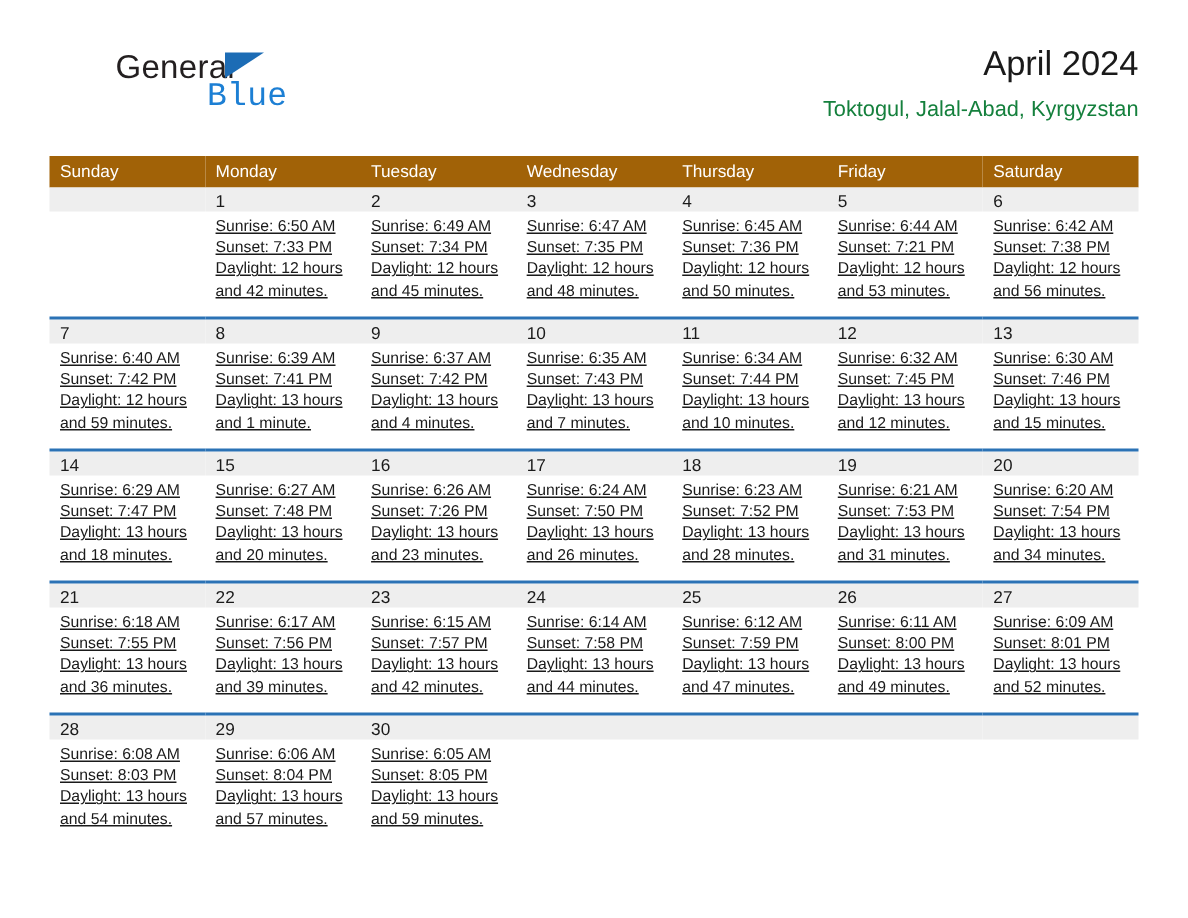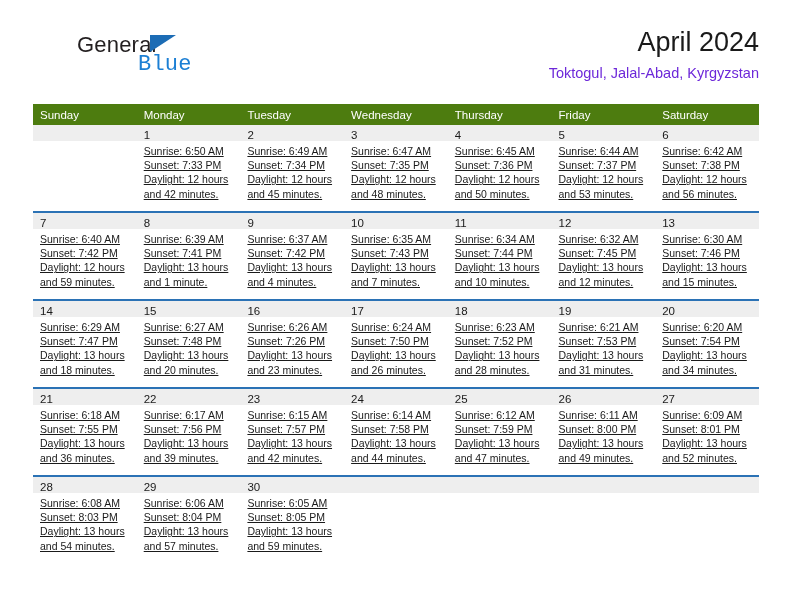--- a/index.html
+++ b/index.html
@@ -67,46 +67,46 @@
     font-family: Liberation Mono, monospace;
   }
 
   .title-block {
     position: absolute;
     right: 0px;
     top: 0px;
     text-align: right;
   }
   .cal-title {
-    font-size: 27px;
+    font-size: 23px;
     color: #1a1a1a;
     line-height: 32px;
     white-space: nowrap;
     text-align: right;
   }
   .cal-subtitle {
     font-size: 14.5px;
-    color: #6d28d9;
+    color: #15803d;
     line-height: 20px;
     margin-top: 5px;
     white-space: nowrap;
   }
 
   
   .calendar {
     position: absolute;
     left: 33px;
     top: 104px;
     width: 726px;
     border-collapse: collapse;
     table-layout: fixed;
   }
 
   .calendar th {
-    background: #4d7c0f;
+    background: #a16207;
     color: #ffffff;
     font-size: 11.5px;
     font-weight: normal;
     text-align: left;
     padding: 4px 0 4px 7px;
     height: 13px;
     border: none;
   }
 
   .calendar td {
@@ -213,21 +213,21 @@
               <div>Sunrise: 6:45 AM</div>
               <div>Sunset: 7:36 PM</div>
               <div>Daylight: 12 hours</div>
               <div>and 50 minutes.</div>
             </div>
           </td>
           <td class="day-cell">
             <div class="daynum">5</div>
             <div class="cell-body">
               <div>Sunrise: 6:44 AM</div>
-              <div>Sunset: 7:37 PM</div>
+              <div>Sunset: 7:21 PM</div>
               <div>Daylight: 12 hours</div>
               <div>and 53 minutes.</div>
             </div>
           </td>
           <td class="day-cell">
             <div class="daynum">6</div>
             <div class="cell-body">
               <div>Sunrise: 6:42 AM</div>
               <div>Sunset: 7:38 PM</div>
               <div>Daylight: 12 hours</div>

